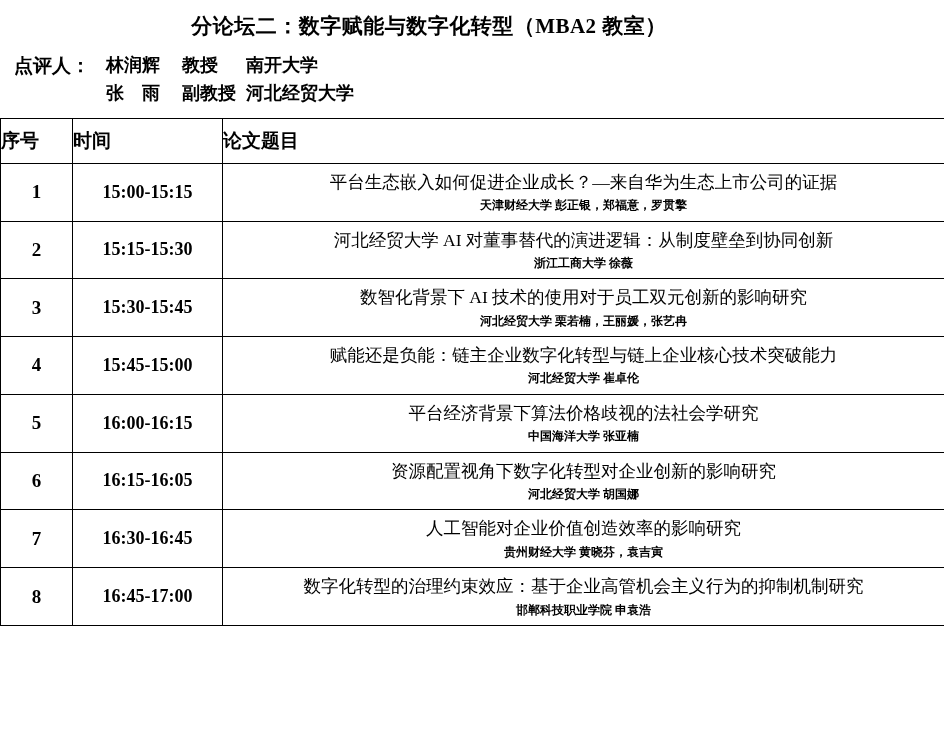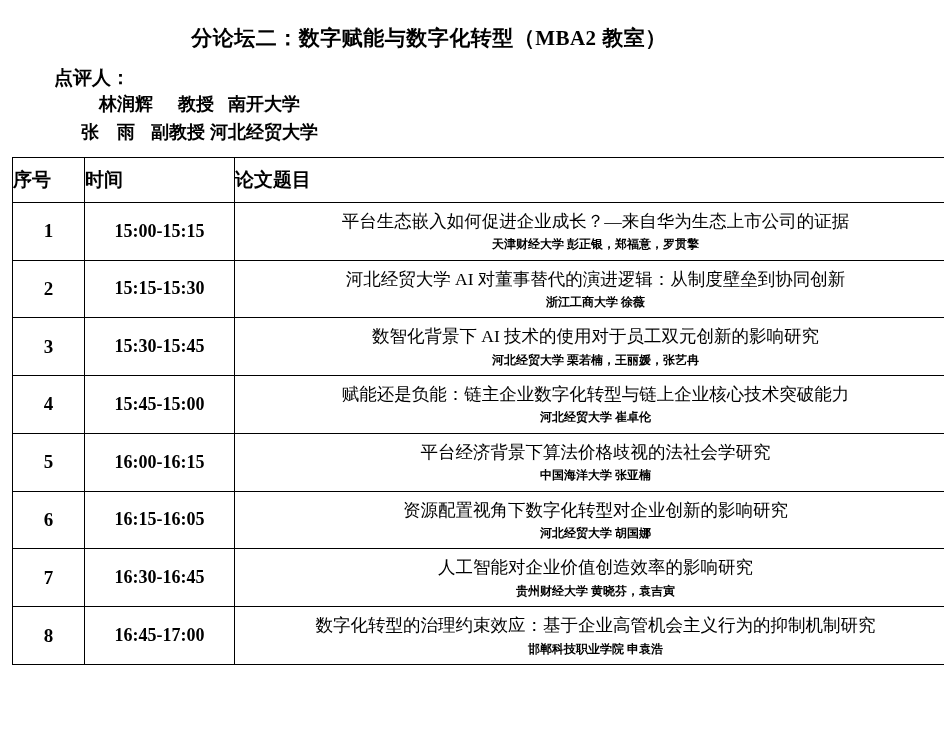--- a/index.html
+++ b/index.html
@@ -10,45 +10,43 @@
   body {
     width: 944px;
     height: 750px;
     font-family: "Liberation Serif", "DejaVu Serif", serif;
     color: #000000;
     overflow: hidden;
   }
   .page {
     width: 858px;
     box-sizing: border-box;
-    padding: 12px;
+    padding: 0;
   }
   .session-title {
     text-align: center;
     font-size: 21px;
     font-weight: bold;
     letter-spacing: 0.5px;
     padding: 12px 0 12px 0;
   }
   .reviewers {
     display: flex;
-    flex-direction: column;
+    flex-direction: row;
     align-items: flex-start;
     padding: 0 0 10px 14px;
-    margin-left: 28px;
   }
   .reviewers-label {
     font-size: 19px;
     font-weight: bold;
     white-space: nowrap;
     padding-top: 1px;
   }
   .reviewers-list {
     padding-left: 16px;
-    text-align: center;
   }
   .reviewer-row {
     font-size: 18px;
     font-weight: bold;
     line-height: 1.55;
     white-space: nowrap;
   }
   .reviewer-row .r-name {
     display: inline-block;
     min-width: 76px;

